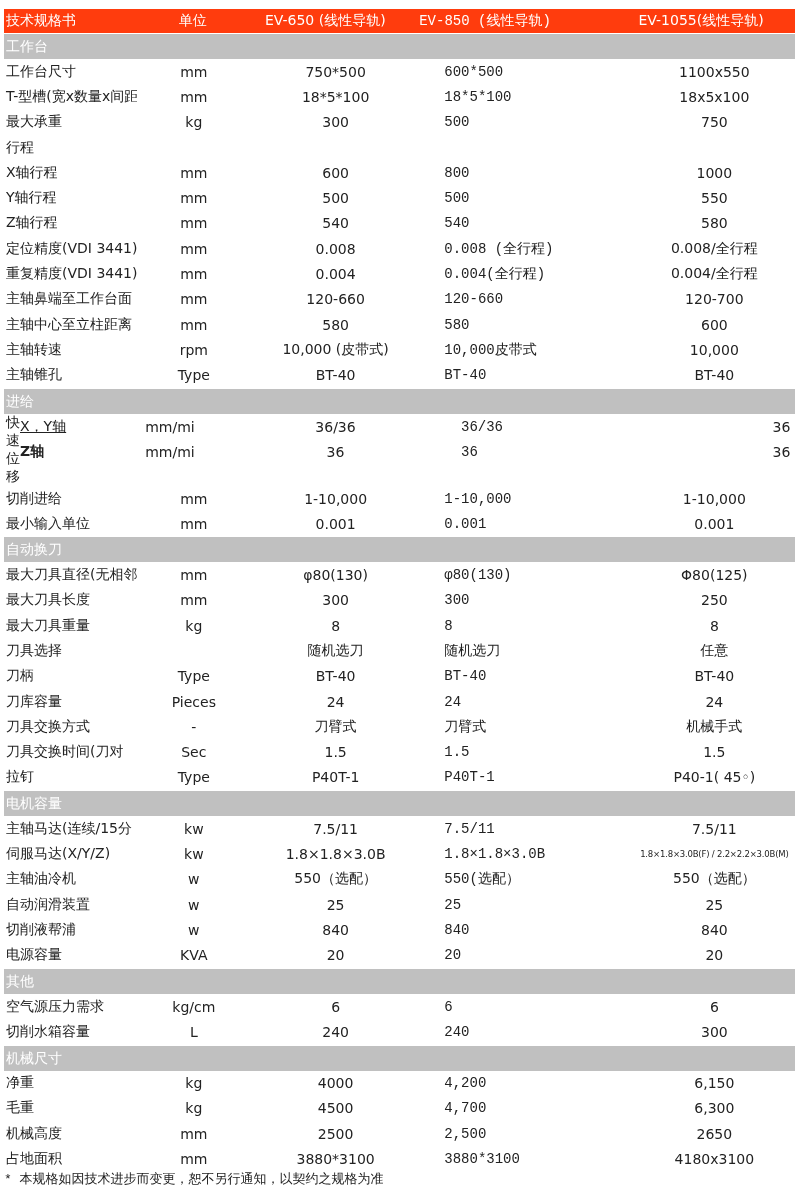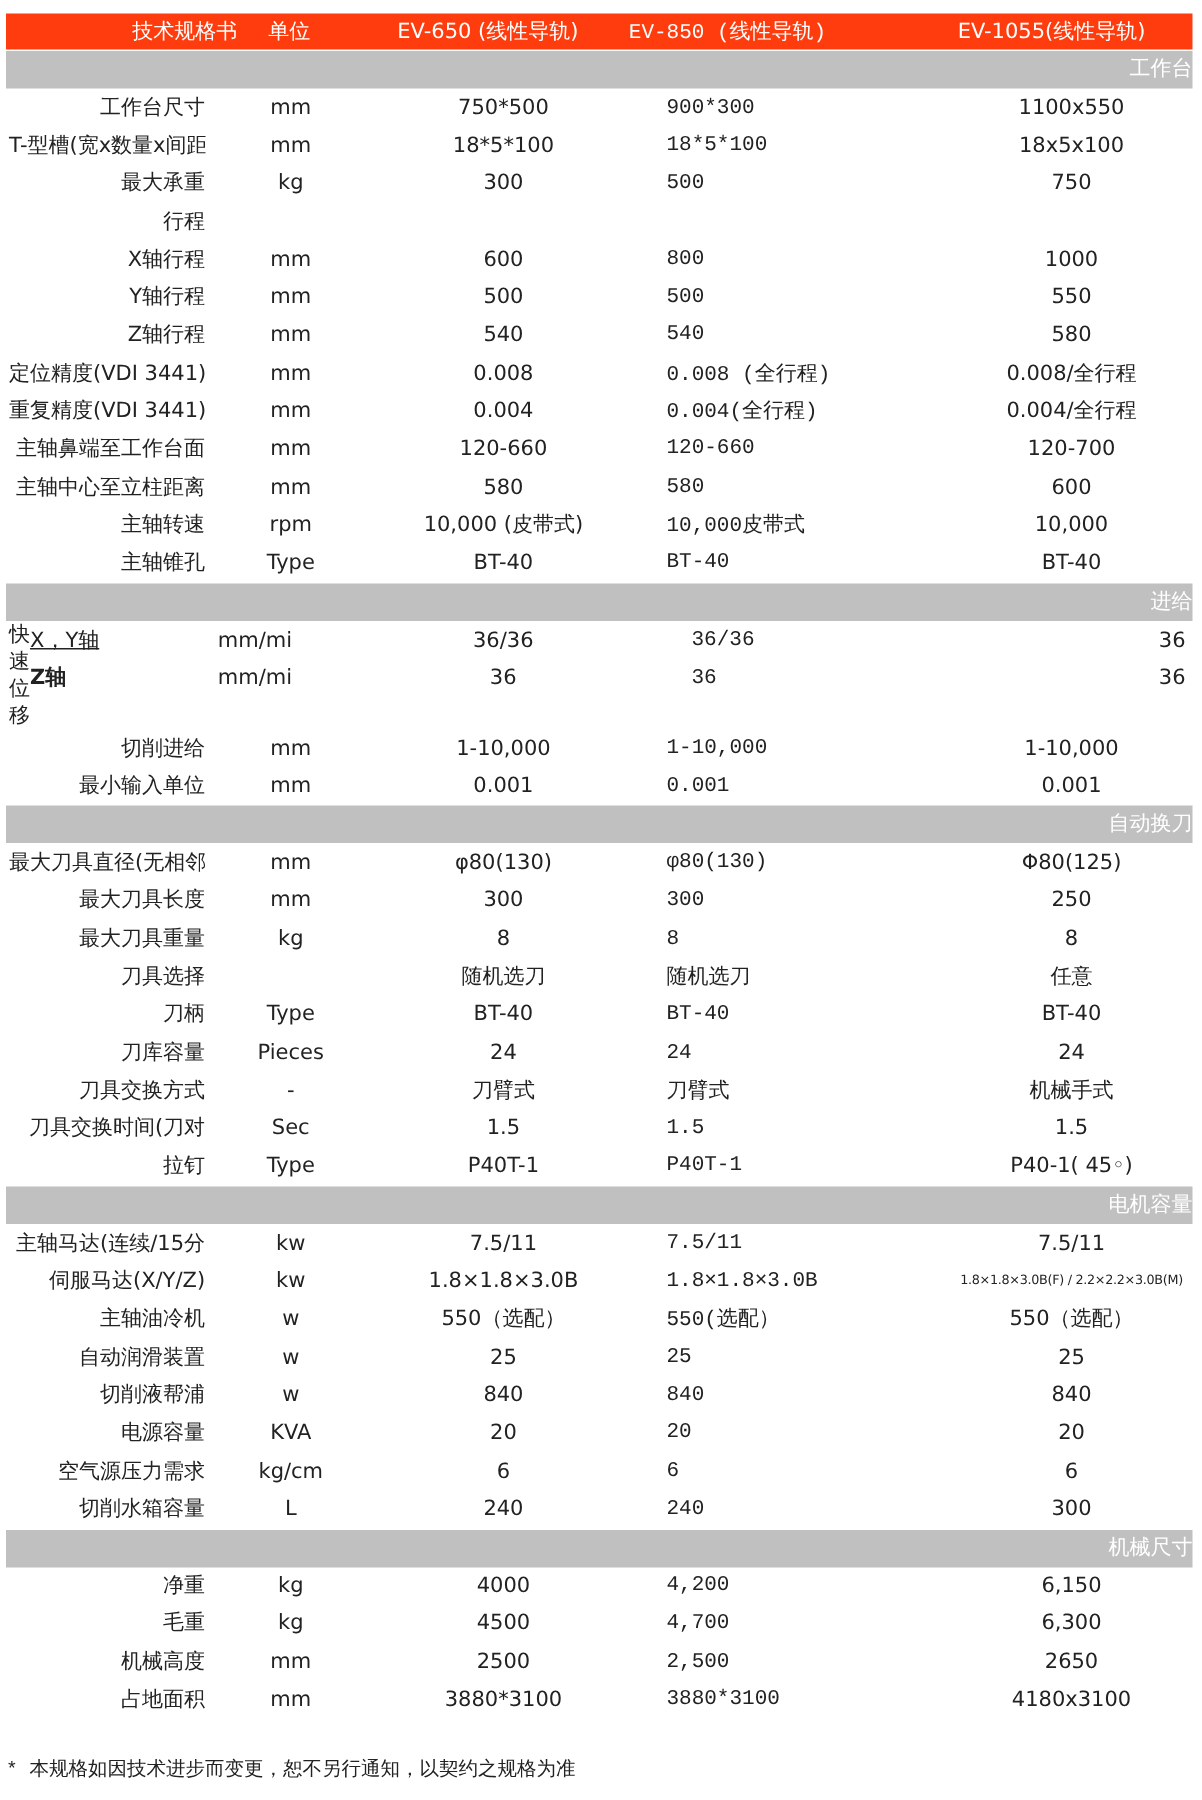--- a/index.html
+++ b/index.html
@@ -1,26 +1,26 @@
 <!DOCTYPE html>
 <html><head>
 <meta charset="utf-8">
 <style>
   html, body { margin:0; padding:0; background:#ffffff; }
   body { width:801px; height:1200px; position:relative; overflow:hidden;
          font-family:"DejaVu Sans","Liberation Sans",sans-serif; color:#222; }
   .sheet { position:absolute; left:4px; top:9px; width:791px; }
   .hdr { display:flex; height:24px; background:#ff3c0d; color:#fff; font-size:14px; align-items:center; }
-  .c0 { width:160px; padding-left:2px; box-sizing:border-box; white-space:nowrap; overflow:hidden;text-align:right; }
+  .c0 { width:160px; padding-left:2px; box-sizing:border-box; white-space:nowrap; overflow:hidden; }
   .c1 { width:80px; text-align:center; margin-left:-4px; }
   .c2 { width:195px; text-align:center; }
   .c3 { width:195px; text-align:left;font-family:Liberation Mono, monospace; }
   .c4 { width:195px; text-align:center; }
   .sec { height:25px; background:#c0c0c0; color:#fff; font-size:14px; line-height:25px; padding-left:2px;
-         margin-top:1px;text-align:right; }
+         margin-top:1px; }
   .row { display:flex; height:25.3px; align-items:center; font-size:14px; color:#222;gap:28px; }
   .row .c0 { font-size:14px; }
   .tiny { font-size:8.5px; letter-spacing:-0.2px; white-space:nowrap; }
   .sub { display:flex; }
   .sub .lbl { width:74px; display:flex; align-items:center; padding-left:2px; box-sizing:border-box; }
   .note { position:absolute; left:4px; top:1170px; font-size:13px; color:#222;font-family:Liberation Mono, monospace; }
 </style>
 </head>
 <body>
 
@@ -32,21 +32,21 @@
     <div class="c3">EV-850 (线性导轨)</div>
     <div class="c4">EV-1055(线性导轨)</div>
   </div>
 
   <div class="sec">工作台</div>
   <div>
       <div class="row">
         <div class="c0">工作台尺寸</div>
         <div class="c1">mm</div>
         <div class="c2">750*500</div>
-        <div class="c3">900*300</div>
+        <div class="c3">600*500</div>
         <div class="c4">1100x550</div>
       </div>
       <div class="row">
         <div class="c0">T-型槽(宽x数量x间距)</div>
         <div class="c1">mm</div>
         <div class="c2">18*5*100</div>
         <div class="c3">18*5*100</div>
         <div class="c4">18x5x100</div>
       </div>
       <div class="row">
@@ -271,20 +271,21 @@
       </div>
       <div class="row">
         <div class="c0">电源容量</div>
         <div class="c1">KVA</div>
         <div class="c2">20</div>
         <div class="c3">20</div>
         <div class="c4">20</div>
       </div>
     </div>
 
+  <div class="sec">其他</div>
   <div>
       <div class="row">
         <div class="c0">空气源压力需求</div>
         <div class="c1">kg/cm</div>
         <div class="c2">6</div>
         <div class="c3">6</div>
         <div class="c4">6</div>
       </div>
       <div class="row">
         <div class="c0">切削水箱容量</div>

